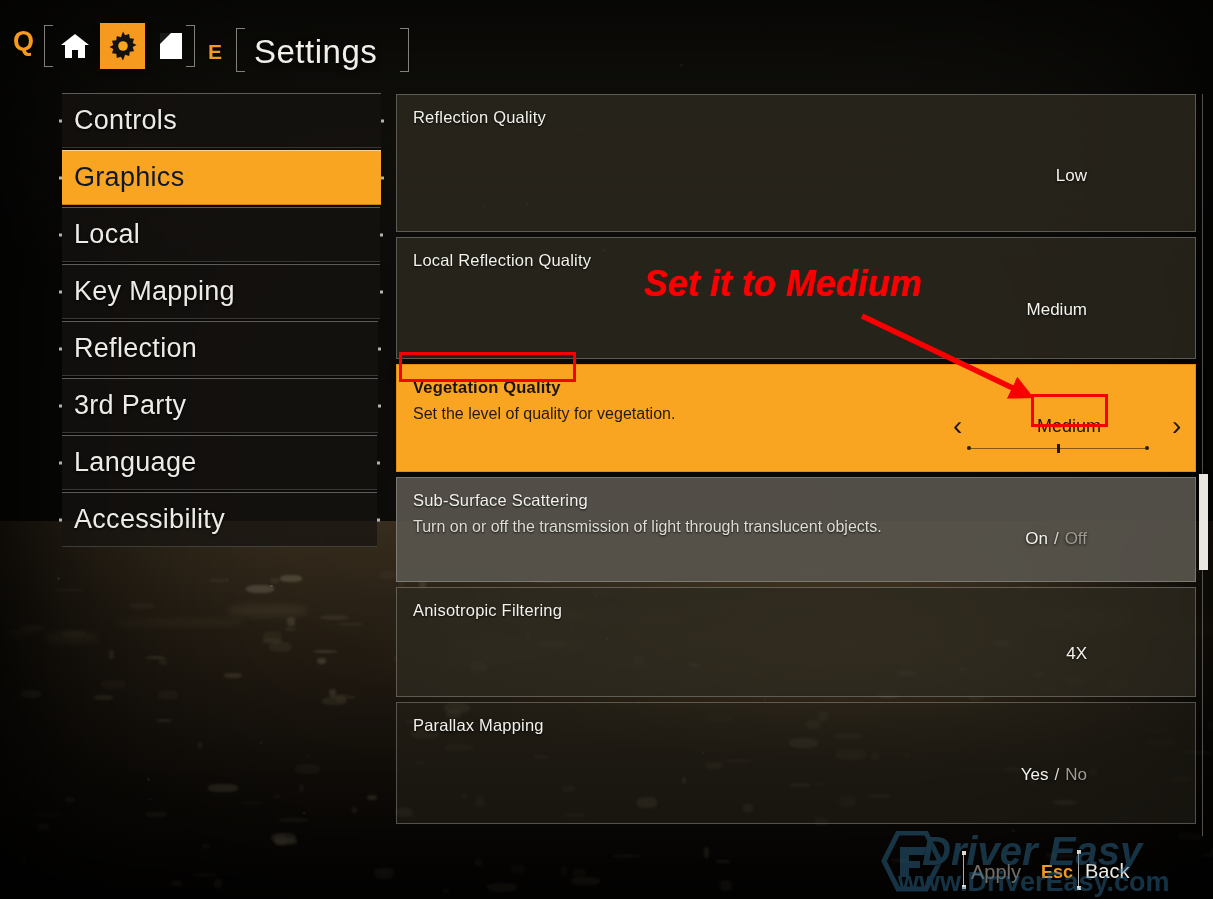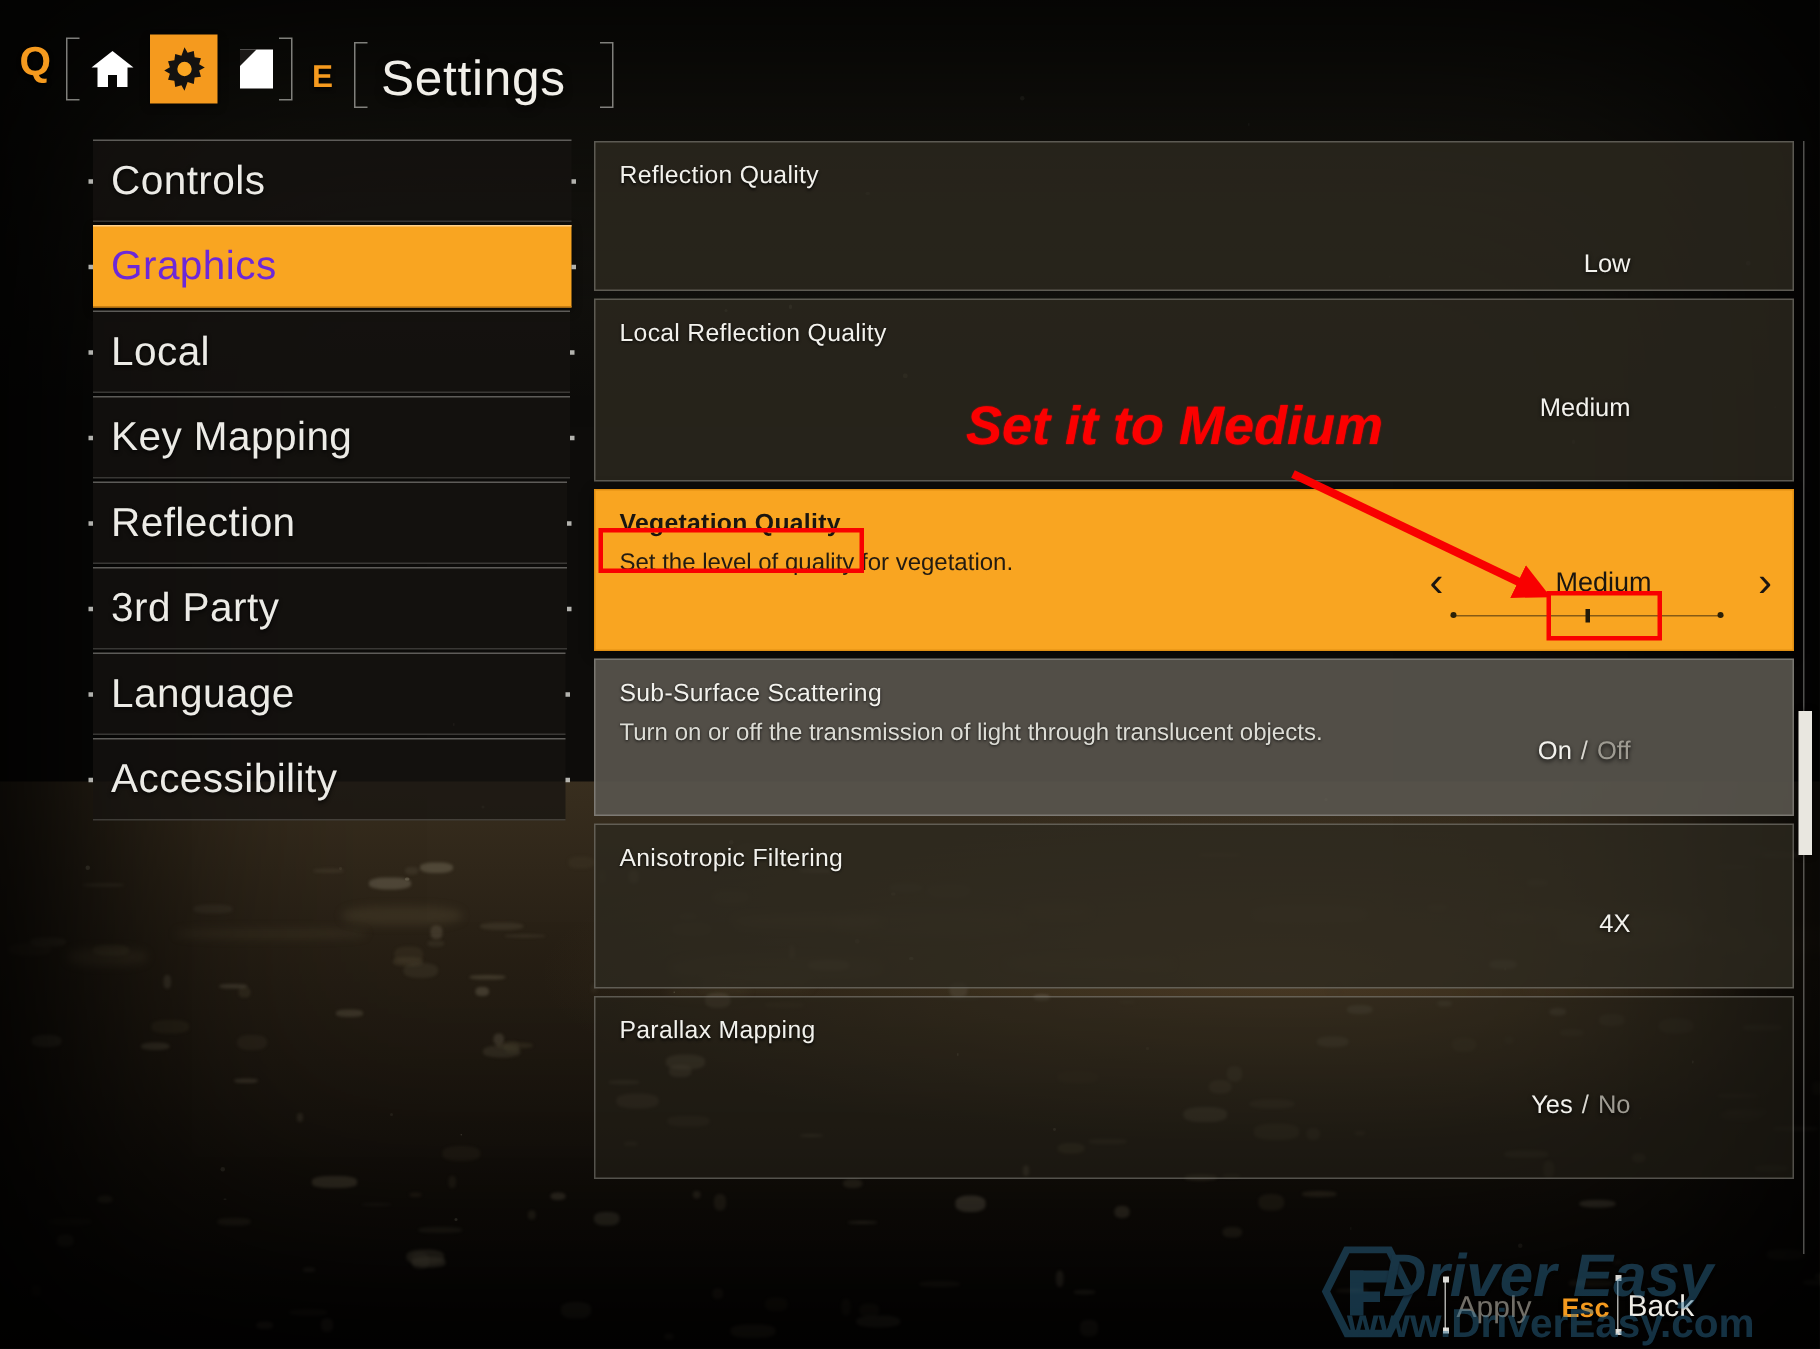--- a/index.html
+++ b/index.html
@@ -72,21 +72,21 @@
     border-bottom:1px solid rgba(215,215,210,.20);
   }
   .side-item .lbl{
     color:#ecebe6;font-size:27px;line-height:1;letter-spacing:.3px;
     text-shadow:0 1px 3px rgba(0,0,0,.85);font-weight:400;
   }
   .side-item.selected{
     background:#f9a521;border-top:1px solid #ffd08a;border-bottom:1px solid #c97f12;
     box-shadow:0 2px 6px rgba(0,0,0,.45);
   }
-  .side-item.selected .lbl{color:#6d28d9;text-shadow:none;}
+  .side-item.selected .lbl{color:#0f172a;text-shadow:none;}
   .side-item .nub{
     position:absolute;right:-3px;top:50%;width:3px;height:3px;background:rgba(235,235,230,.75);
     transform:translateY(-50%);
   }
   .side-item .nub.l{left:-3px;right:auto;}
 
   
   #panel{position:absolute;left:396px;top:94px;width:800px;height:742px;z-index:4;}
   .srow{
     position:relative;box-sizing:border-box;width:800px;
@@ -465,21 +465,21 @@
     </div>
     <div class="side-item" style="width: 314.6px;">
       <div class="nub l"></div>
       <span class="lbl">Accessibility</span>
       <div class="nub"></div>
     </div>
   </div>
 
 <div id="panel">
   <div id="rows">
-      <div class="srow" style="height: 100px;">
+      <div class="srow" style="height: 138px;">
         <div class="title">Reflection Quality</div>
         <div class="value" style="top: 72px;"><span>Low</span></div>
       </div>
       <div class="srow" style="height: 122px;">
         <div class="title">Local Reflection Quality</div>
         <div class="value" style="top: 63px;"><span>Medium</span></div>
       </div>
       <div class="srow selected" style="height: 108px;">
         <div class="title">Vegetation Quality</div>
         <div class="desc">Set the level of quality for vegetation.</div>

